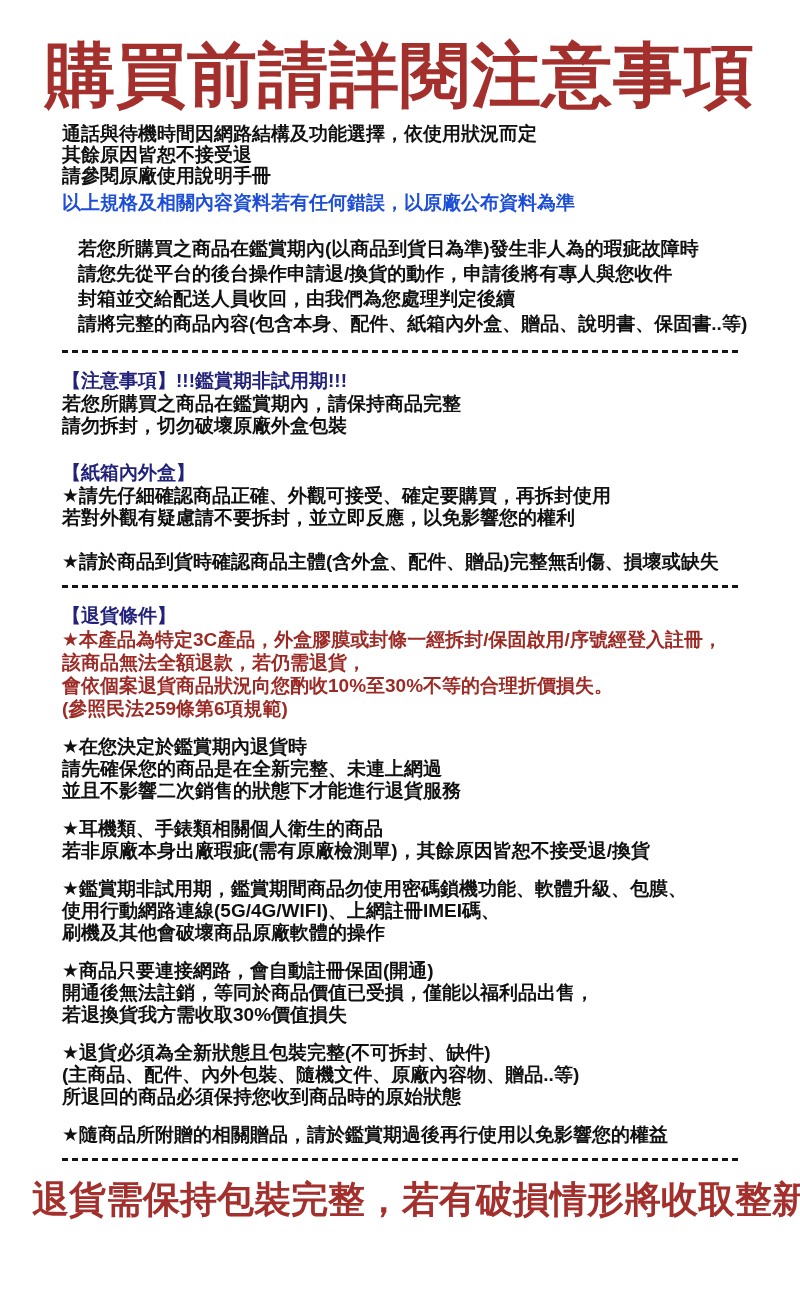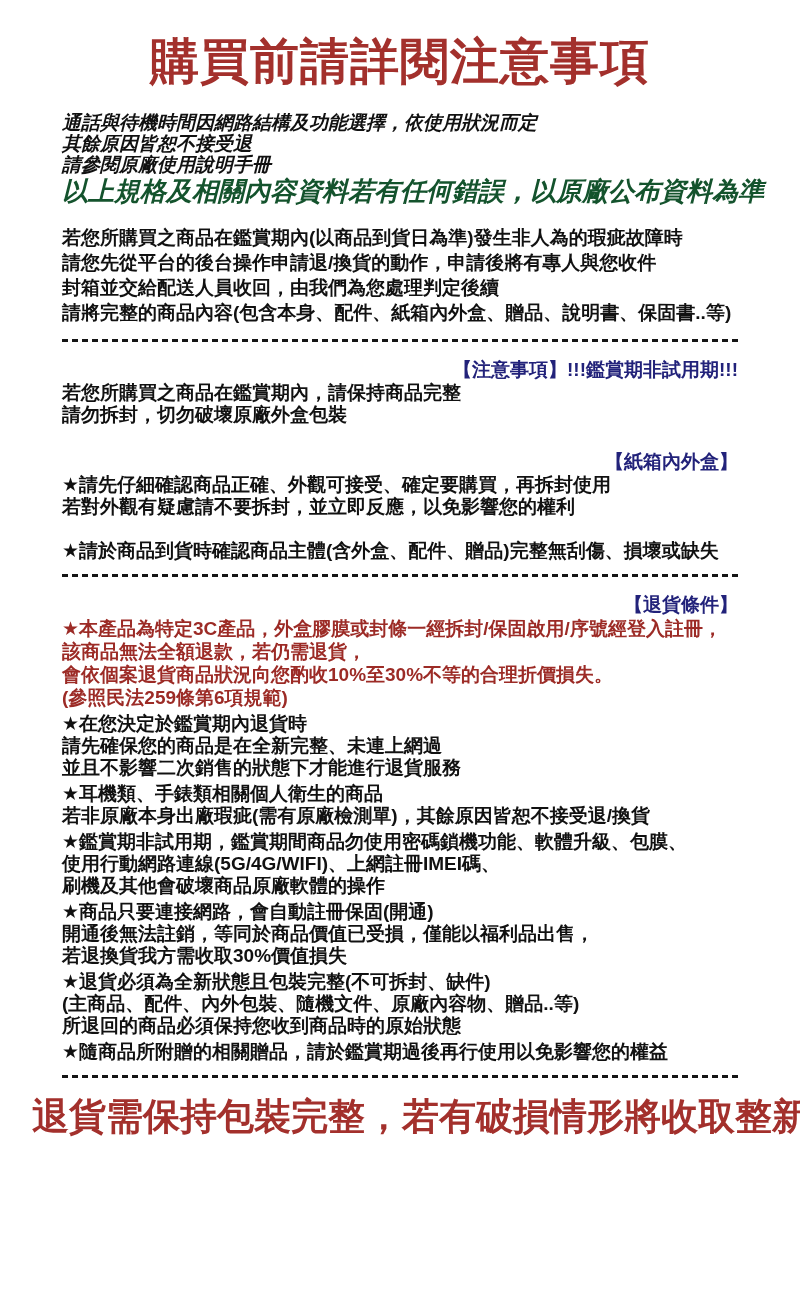--- a/index.html
+++ b/index.html
@@ -17,64 +17,63 @@
     -webkit-font-smoothing: antialiased;
   }
   .page {
     width: 800px;
     height: 1300px;
     box-sizing: border-box;
     padding: 0 62px;
   }
   .page-title {
     margin: 28px -20px 0 -20px;
-    font-size: 49px;
+    font-size: 70px;
     line-height: 1.35;
     text-align: center;
     color: #A3302C;
     white-space: nowrap;
     letter-spacing: 1px;
   }
   .line {
     font-size: 19px;
     line-height: 22px;
     white-space: nowrap;
   }
-  .intro { margin-top: 18px; font-style: italic; }
+  .intro { margin-top: 0; }
   .intro .line { line-height: 21px; }
   .spec-disclaimer {
     margin-top: 3px;
-    font-size: 26px;
+    font-size: 19px;
     line-height: 27px;
-    color: #14532d;
+    color: #1d4ed8;
     white-space: nowrap;
   }
-  .flow { margin-top: 20px; }
+  .flow { margin-top: 20px; margin-left: 16px; }
   .flow .line { line-height: 25px; }
   .divider {
     height: 3px;
     margin: 14px 0 0 0;
     background-image: repeating-linear-gradient(90deg, #151515 0px, #151515 6px, transparent 6px, transparent 10px);
   }
   .section-header {
     font-size: 19px;
     line-height: 24px;
     color: #22227A;
     white-space: nowrap;
-    text-align: right;
   }
   .notice { margin-top: 16px; }
   .receipt { margin-top: 24px; }
   .receipt-last { margin-top: 22px; }
   .returns { margin-top: 16px; }
   .warning .line {
     color: #9C2B26;
     line-height: 23px;
   }
-  .para { margin-top: 4px; }
+  .para { margin-top: 16px; }
   .para .line { line-height: 22px; }
   .divider.d2 { margin-top: 12px; }
   .divider.d3 { margin-top: 12px; }
   .footer-banner {
     margin: 14px -30px 0 -30px;
     font-size: 37px;
     line-height: 50px;
     text-align: center;
     color: #A3302C;
     white-space: nowrap;

